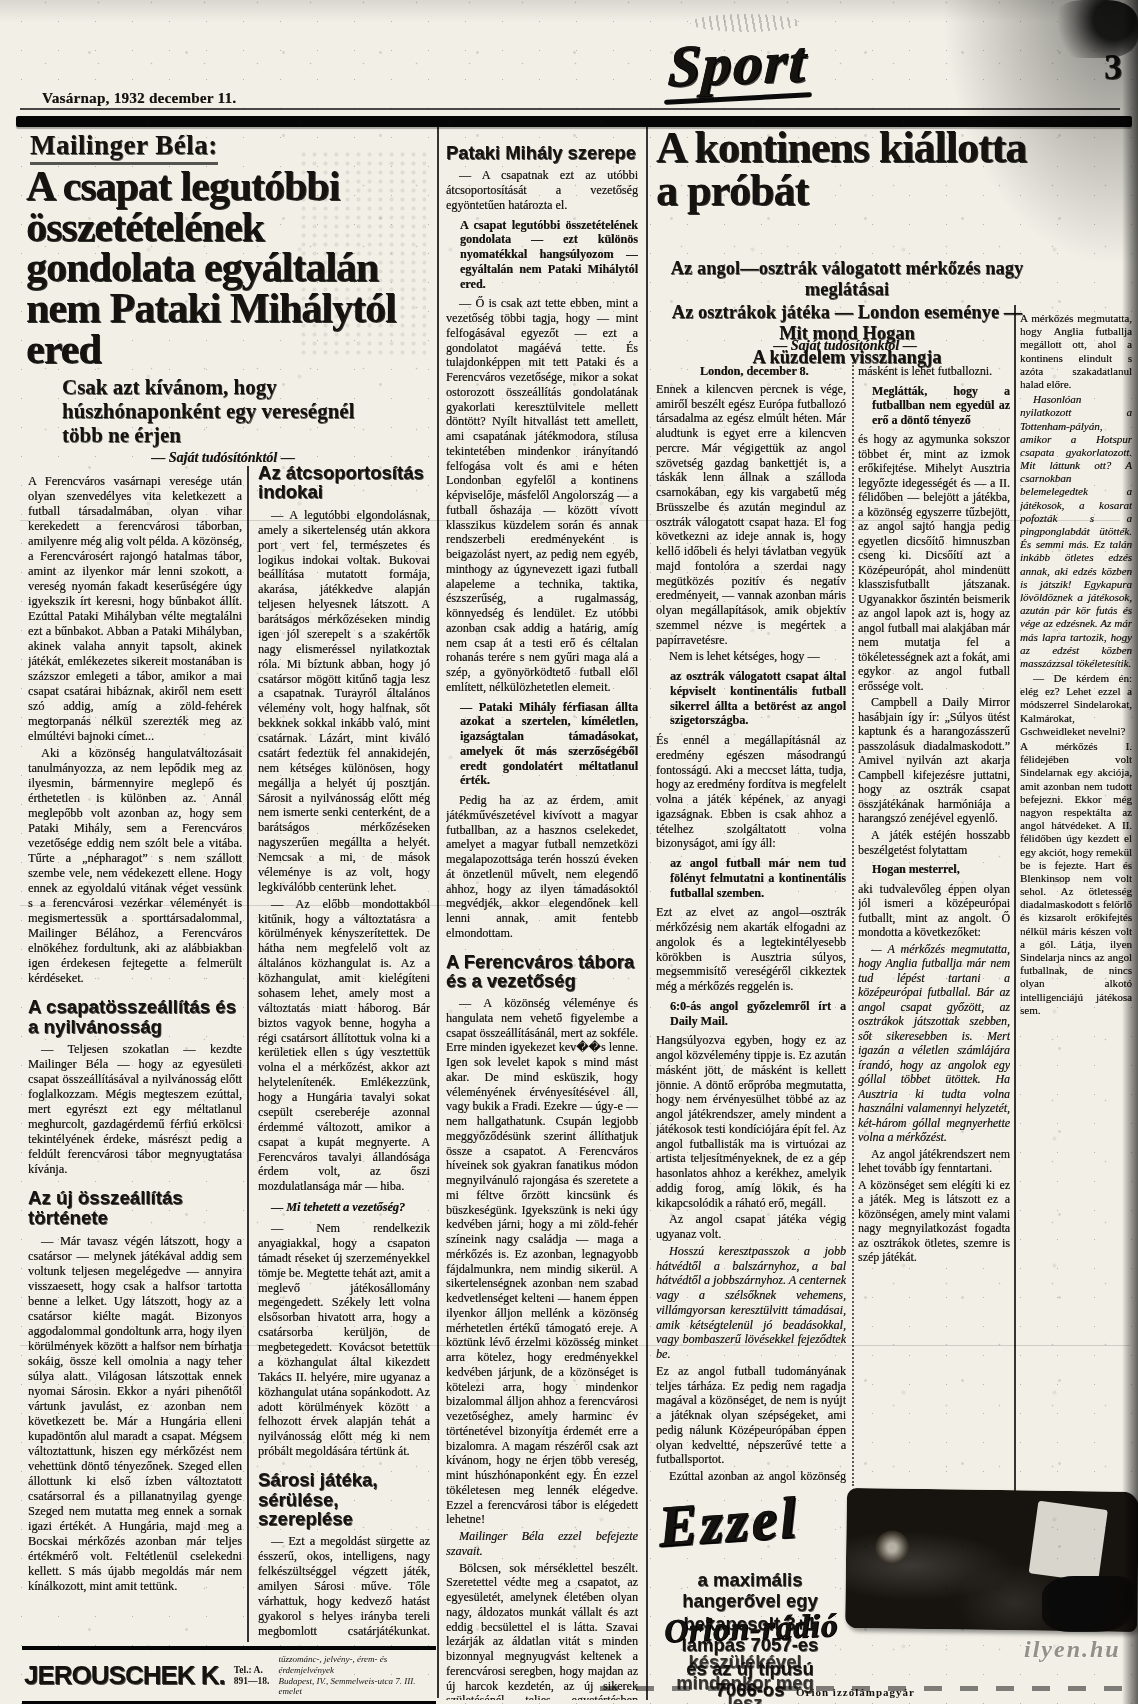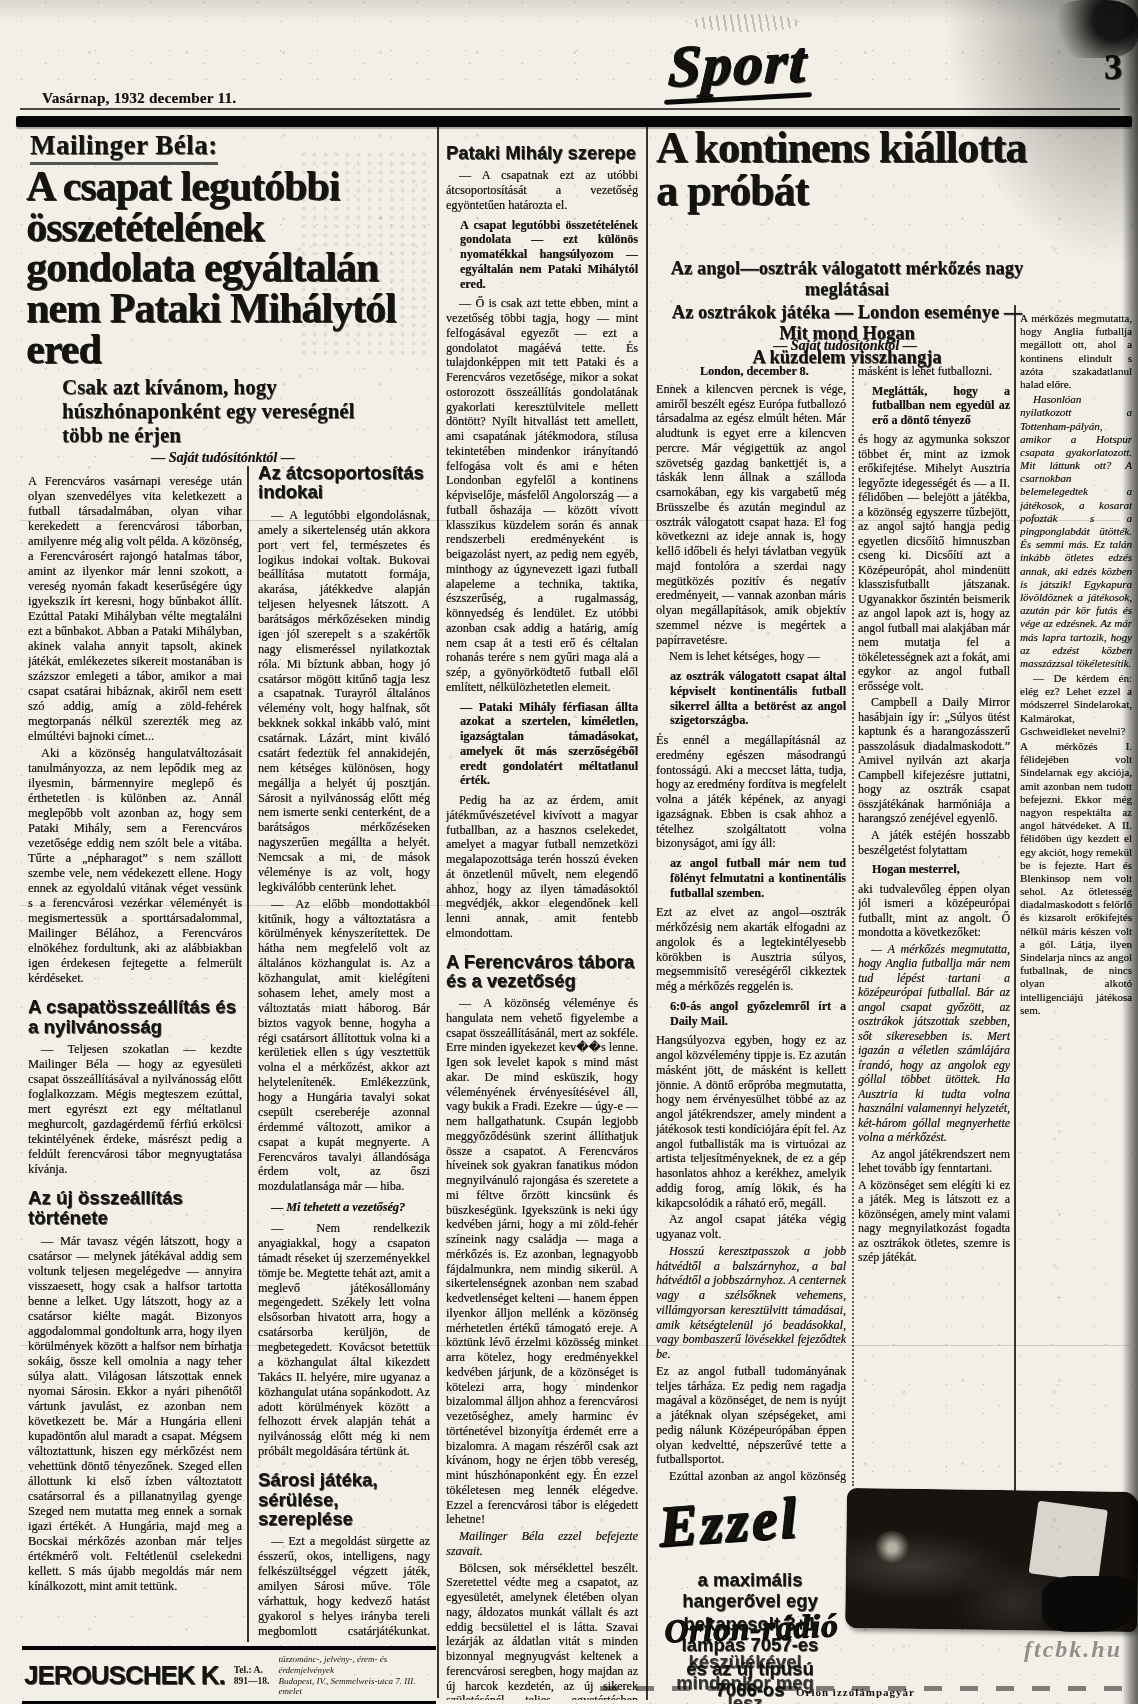--- a/index.html
+++ b/index.html
@@ -226,14 +226,14 @@
     <div class="radio-glare"></div>
   </div>
   <div class="abs grime blob1"></div>
 
   <div class="grime g-corner"></div>
   <div class="grime g-mast"></div>
   <div class="grime g-head"></div>
   <div class="grime g-band"></div>
   <div class="grime g-dash"></div>
 
-  <div class="abs watermark">ftcbk.hu</div>
+  <div class="abs watermark">ilyen.hu</div>
 </div>
 
 </body></html>

